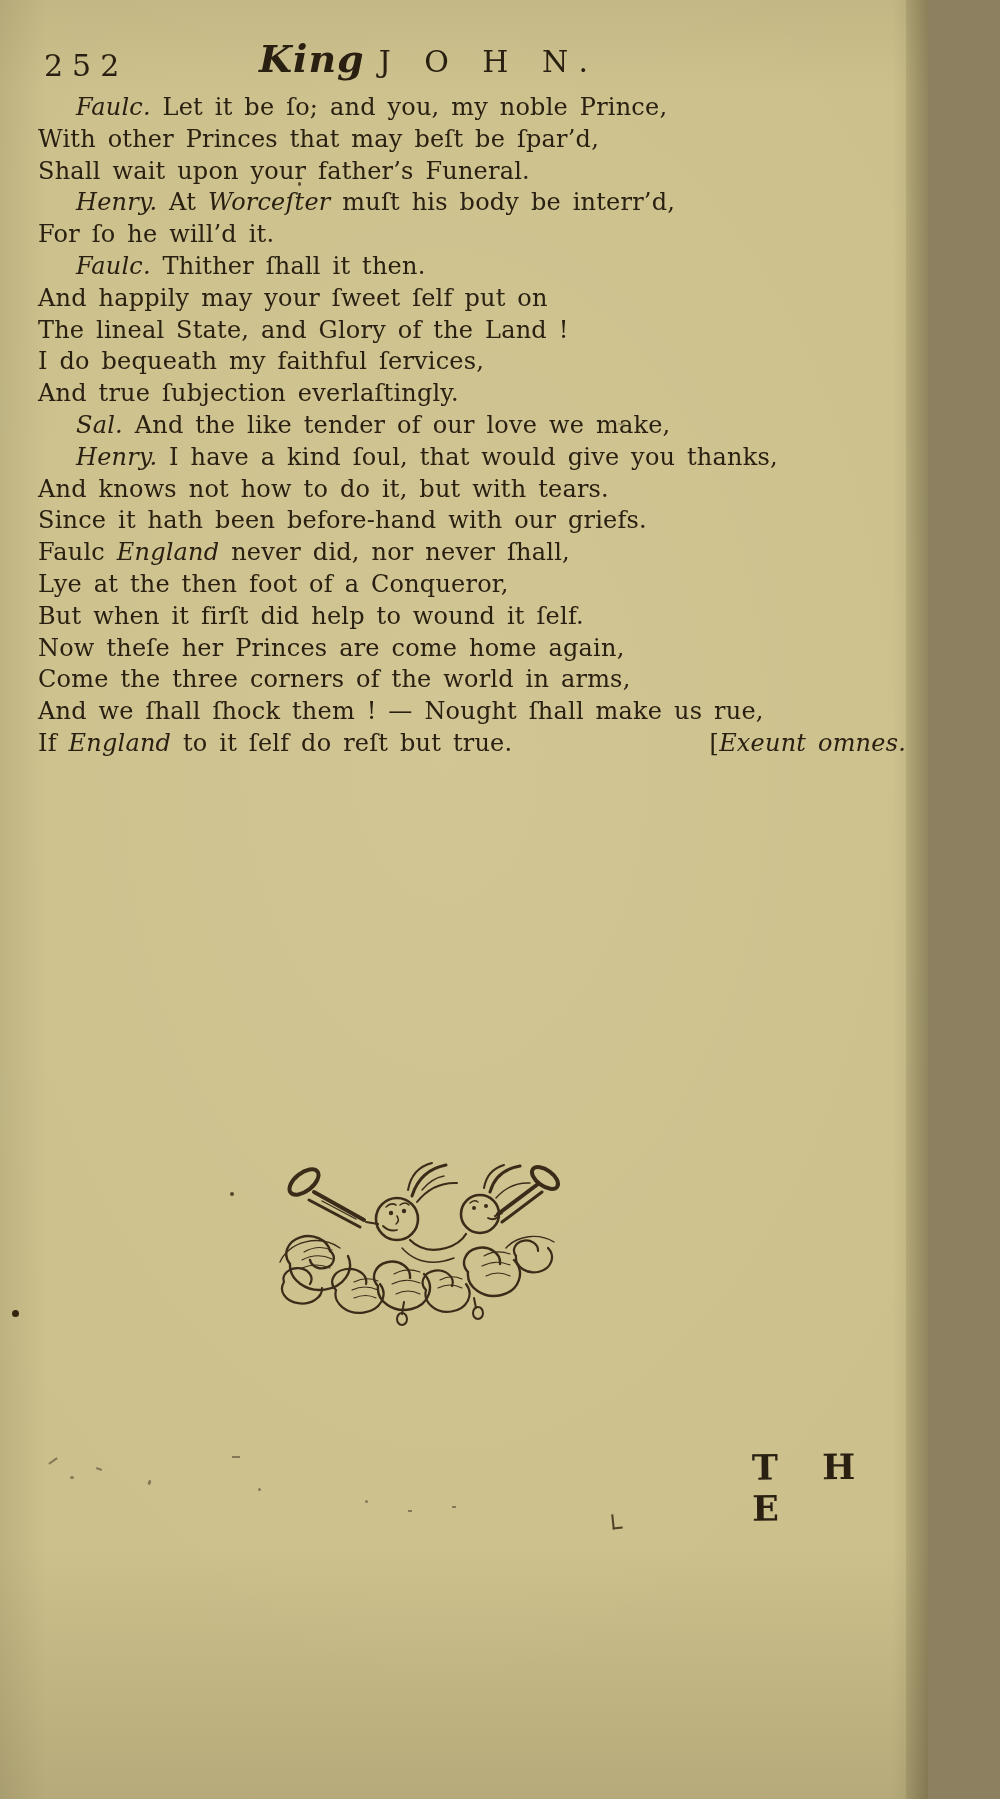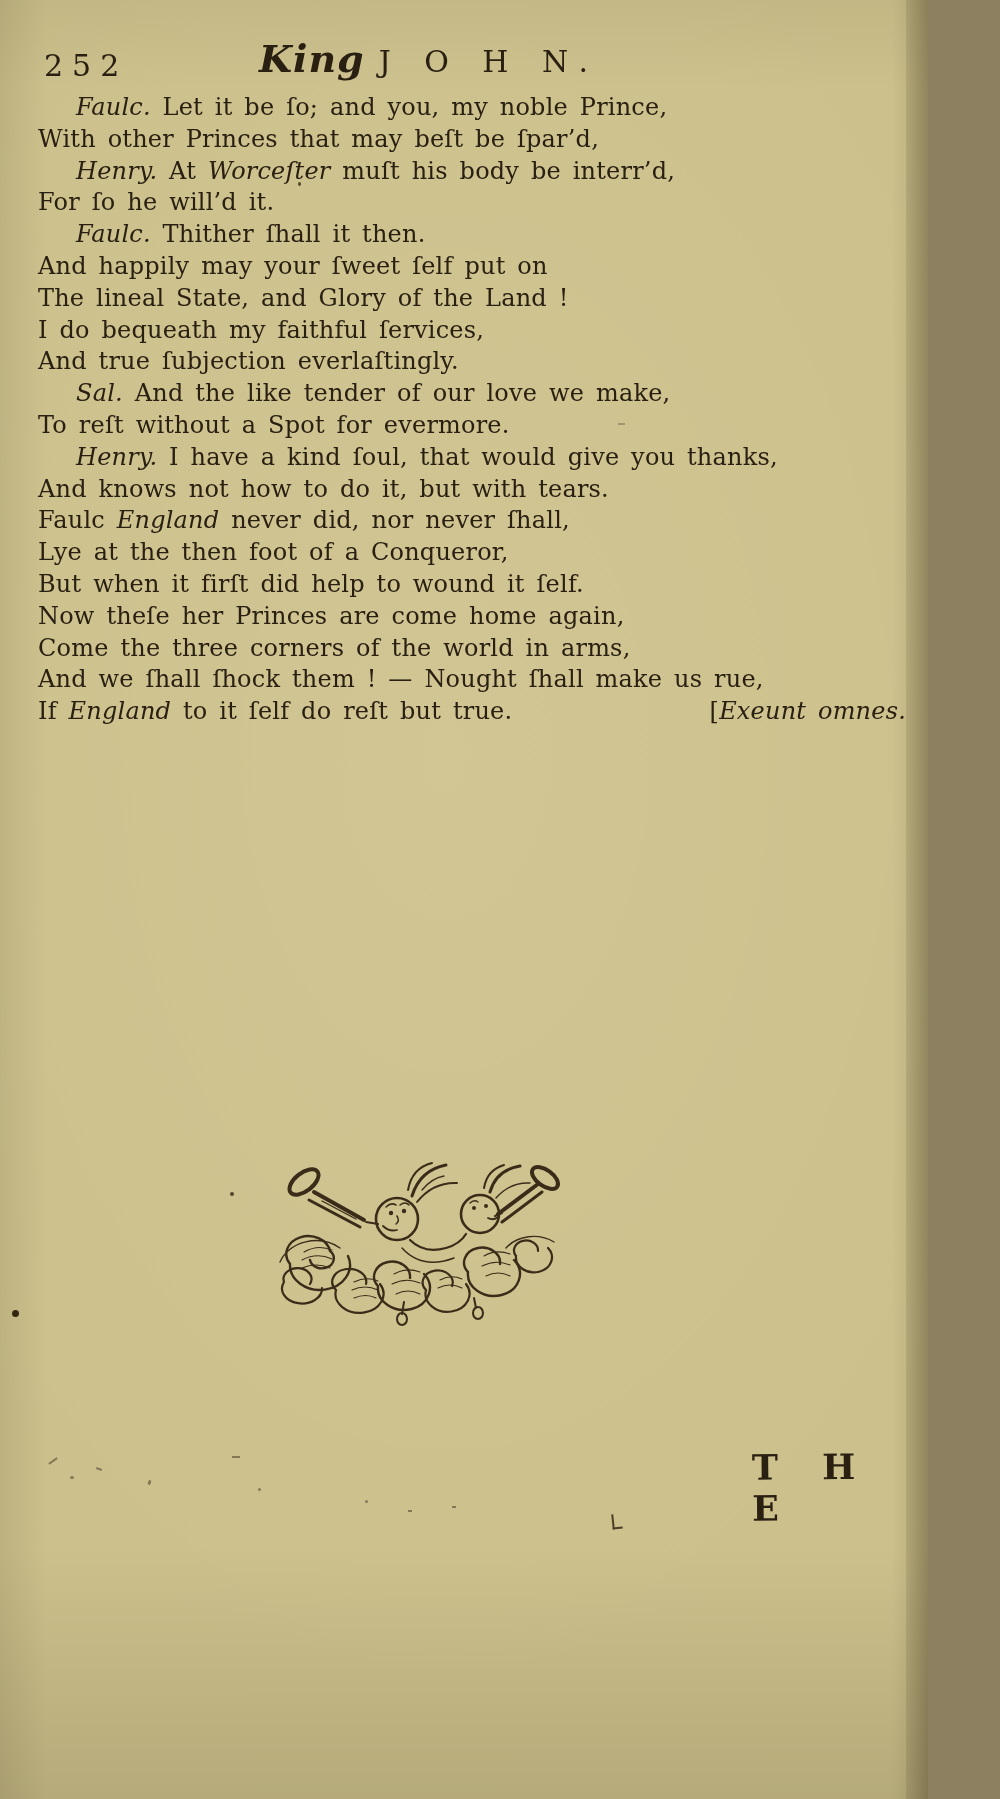--- a/index.html
+++ b/index.html
@@ -66,31 +66,32 @@
 <div class="page">
 
   <div class="page-number">252</div>
   <div class="header-title">
     <span class="king">King</span><span class="caps">J O H N.</span>
   </div>
 
   <div class="play-text">
       <div class="line indent"><span class="it">Faulc.</span><span> Let it be ſo; and you, my noble Prince,</span></div>
       <div class="line"><span>With other Princes that may beſt be ſpar’d,</span></div>
+      <div class="line"><span>Shall wait upon your father’s Funeral.</span></div>
       <div class="line indent"><span class="it">Henry.</span><span> At </span><span class="it">Worceſter</span><span> muſt his body be interr’d,</span></div>
       <div class="line"><span>For ſo he will’d it.</span></div>
       <div class="line indent"><span class="it">Faulc.</span><span> Thither ſhall it then.</span></div>
       <div class="line"><span>And happily may your ſweet ſelf put on</span></div>
       <div class="line"><span>The lineal State, and Glory of the Land !</span></div>
       <div class="line"><span>I do bequeath my faithful ſervices,</span></div>
       <div class="line"><span>And true ſubjection everlaſtingly.</span></div>
       <div class="line indent"><span class="it">Sal.</span><span> And the like tender of our love we make,</span></div>
-      <div class="line"><span>To reſt without a Spot for evermore.</span></div>
       <div class="line indent"><span class="it">Henry.</span><span> I have a kind ſoul, that would give you thanks,</span></div>
       <div class="line"><span>And knows not how to do it, but with tears.</span></div>
+      <div class="line"><span>Since it hath been before-hand with our griefs.</span></div>
       <div class="line"><span>Faulc </span><span class="it">England</span><span> never did, nor never ſhall,</span></div>
       <div class="line"><span>Lye at the then foot of a Conqueror,</span></div>
       <div class="line"><span>But when it firſt did help to wound it ſelf.</span></div>
       <div class="line"><span>Now theſe her Princes are come home again,</span></div>
       <div class="line"><span>Come the three corners of the world in arms,</span></div>
       <div class="line"><span>And we ſhall ſhock them ! — Nought ſhall make us rue,</span></div>
       <div class="line"><span>If </span><span class="it">England</span><span> to it ſelf do reſt but true.</span><span class="stage-right"><span>[</span><span class="it">Exeunt omnes.</span></span></div>
     </div>
 
   <svg class="ornament" viewBox="0 0 310 178" fill="none" stroke="#3a2c19" stroke-linecap="round">

